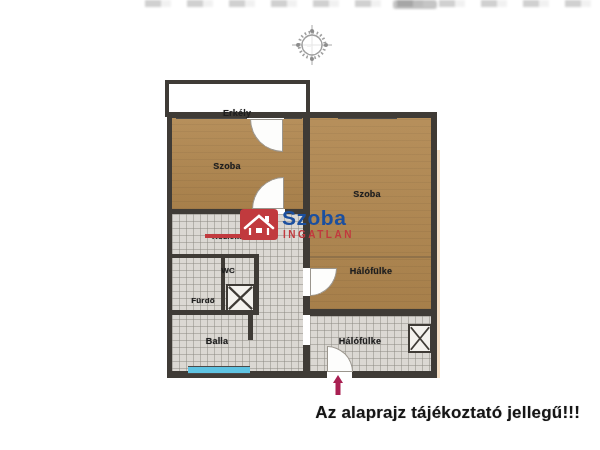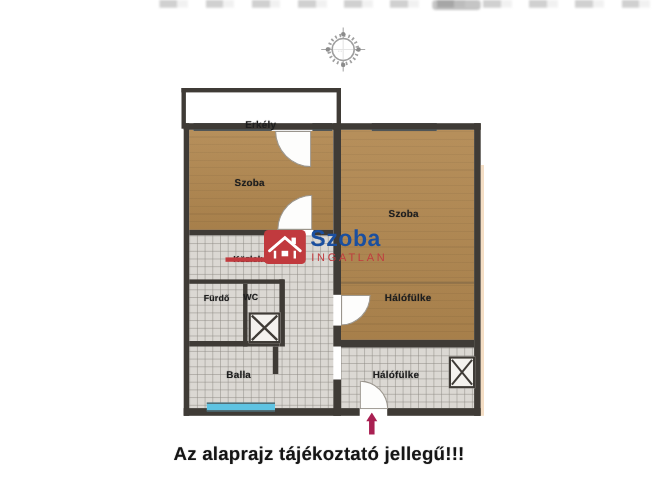--- a/index.html
+++ b/index.html
@@ -40,24 +40,24 @@
 
   
   #balcony{position:absolute;left:165px;top:80px;width:145px;height:37px;
     border:4px solid #3f3b36;border-bottom:none;background:#fff;box-sizing:border-box;z-index:2;}
 
   
   #logo{position:absolute;left:205px;top:207px;width:150px;height:38px;z-index:10;}
   #logo .mark{position:absolute;left:35px;top:2px;width:38px;height:31px;background:#c13a3e;border-radius:4px;}
   #logo .bar{position:absolute;left:0px;top:27px;width:38px;height:4px;background:#c13a3e;}
   #logo .brand{position:absolute;left:77px;top:-1px;font-weight:bold;font-size:21px;color:#1b4f9f;letter-spacing:0.5px;}
-  #logo .subtitle{position:absolute;left:78px;top:22px;font-weight:normal;font-size:10px;color:#c13a3e;letter-spacing:2.5px;}
+  #logo .subtitle{position:absolute;left:78px;top:22px;font-weight:bold;font-size:10px;color:#c13a3e;letter-spacing:2.5px;}
 
   
-  #disclaimer{position:absolute;left:0;top:403px;width:580px;text-align:center;
+  #disclaimer{position:absolute;left:0;top:403px;width:580px;text-align:right;
     font-weight:bold;font-size:17px;color:#151515;letter-spacing:0.2px;z-index:6;
     text-shadow:0 0 1px rgba(0,0,0,0.4);}
 
   
   #compass{position:absolute;left:290px;top:23px;width:44px;height:44px;z-index:5;opacity:0.85;}
 
   
   #entrance-arrow{position:absolute;left:331px;top:375px;width:14px;height:24px;z-index:6;}
 
   
@@ -138,21 +138,21 @@
   <div class="xbox" style="left:408px;top:324px;width:24px;height:29px;z-index:5;">
     <svg viewBox="0 0 24 29" xmlns="http://www.w3.org/2000/svg">
       <line x1="1" y1="1" x2="23" y2="28" stroke="#3f3b36" stroke-width="2.2"></line>
       <line x1="23" y1="1" x2="1" y2="28" stroke="#3f3b36" stroke-width="2.2"></line>
     </svg>
   </div>
 
   <div class="room-label" style="left:227px;top:166px;">Szoba</div>
   <div class="room-label" style="left:367px;top:194px;">Szoba</div>
   <div class="room-label small" style="left:233px;top:236px;z-index:6;">Közlekedő</div>
-  <div class="room-label small" style="left:197px;top:271px;">Fürdő</div>
+  <div class="room-label small" style="left:197px;top:300px;padding-left:12px;">Fürdő</div>
   <div class="room-label small" style="left:228px;top:270px;">WC</div>
   <div class="room-label" style="left:371px;top:271px;">Hálófülke</div>
   <div class="room-label" style="left:217px;top:341px;">Balla</div>
   <div class="room-label" style="left:360px;top:341px;">Hálófülke</div>
 
   <div id="entrance-arrow">
     <svg viewBox="0 0 14 24" xmlns="http://www.w3.org/2000/svg">
       <polygon points="7,0 12,8 2,8" fill="#a92052"></polygon>
       <rect x="4.5" y="7" width="5" height="13" fill="#a92052"></rect>
     </svg>

